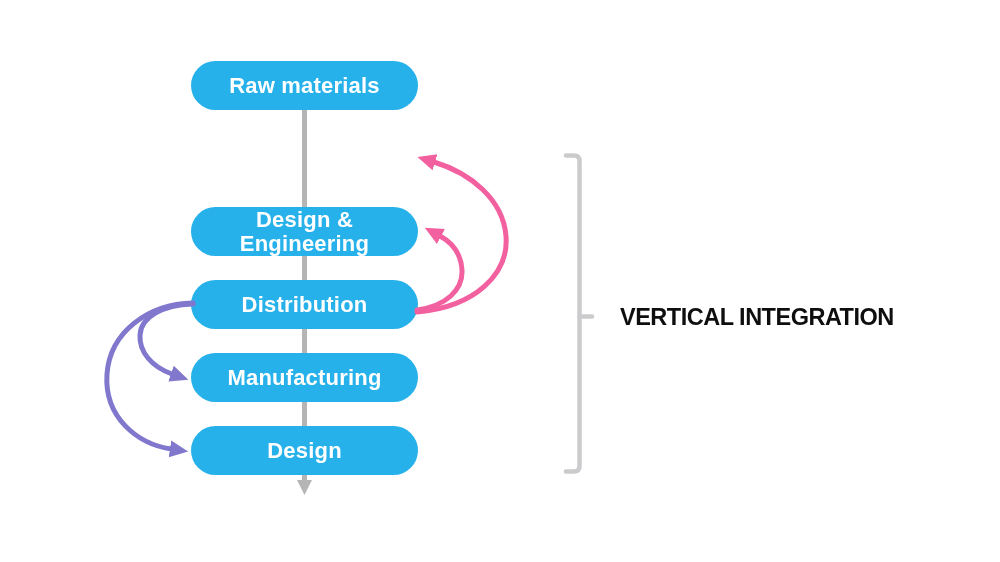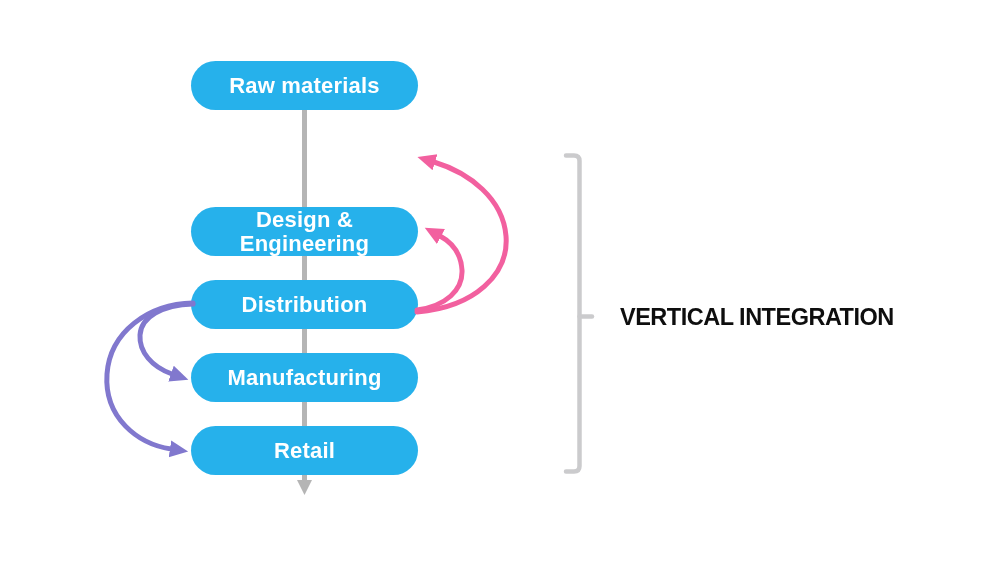--- a/index.html
+++ b/index.html
@@ -103,21 +103,21 @@
   <div class="stage" id="stage-design-engineering">
     <span class="stage-label narrow">Design &amp; Engineering</span>
   </div>
   <div class="stage" id="stage-manufacturing">
     <span class="stage-label">Distribution</span>
   </div>
   <div class="stage" id="stage-distribution">
     <span class="stage-label">Manufacturing</span>
   </div>
   <div class="stage" id="stage-retail">
-    <span class="stage-label">Retail</span>
+    <span class="stage-label">Design</span>
   </div>
 
   <svg id="arrow-layer" class="layer" viewBox="0 0 1000 562">
     <defs>
       <marker id="mk-pink" viewBox="0 0 4 4" refX="0.2" refY="2" markerWidth="4.2" markerHeight="4.2" orient="auto" markerUnits="strokeWidth">
         <path class="mk-pink" d="M0,0.4 L3.5,2 L0,3.6 Z"></path>
       </marker>
       <marker id="mk-purple" viewBox="0 0 4 4" refX="0.2" refY="2" markerWidth="4.2" markerHeight="4.2" orient="auto" markerUnits="strokeWidth">
         <path class="mk-purple" d="M0,0.4 L3.5,2 L0,3.6 Z"></path>
       </marker>

